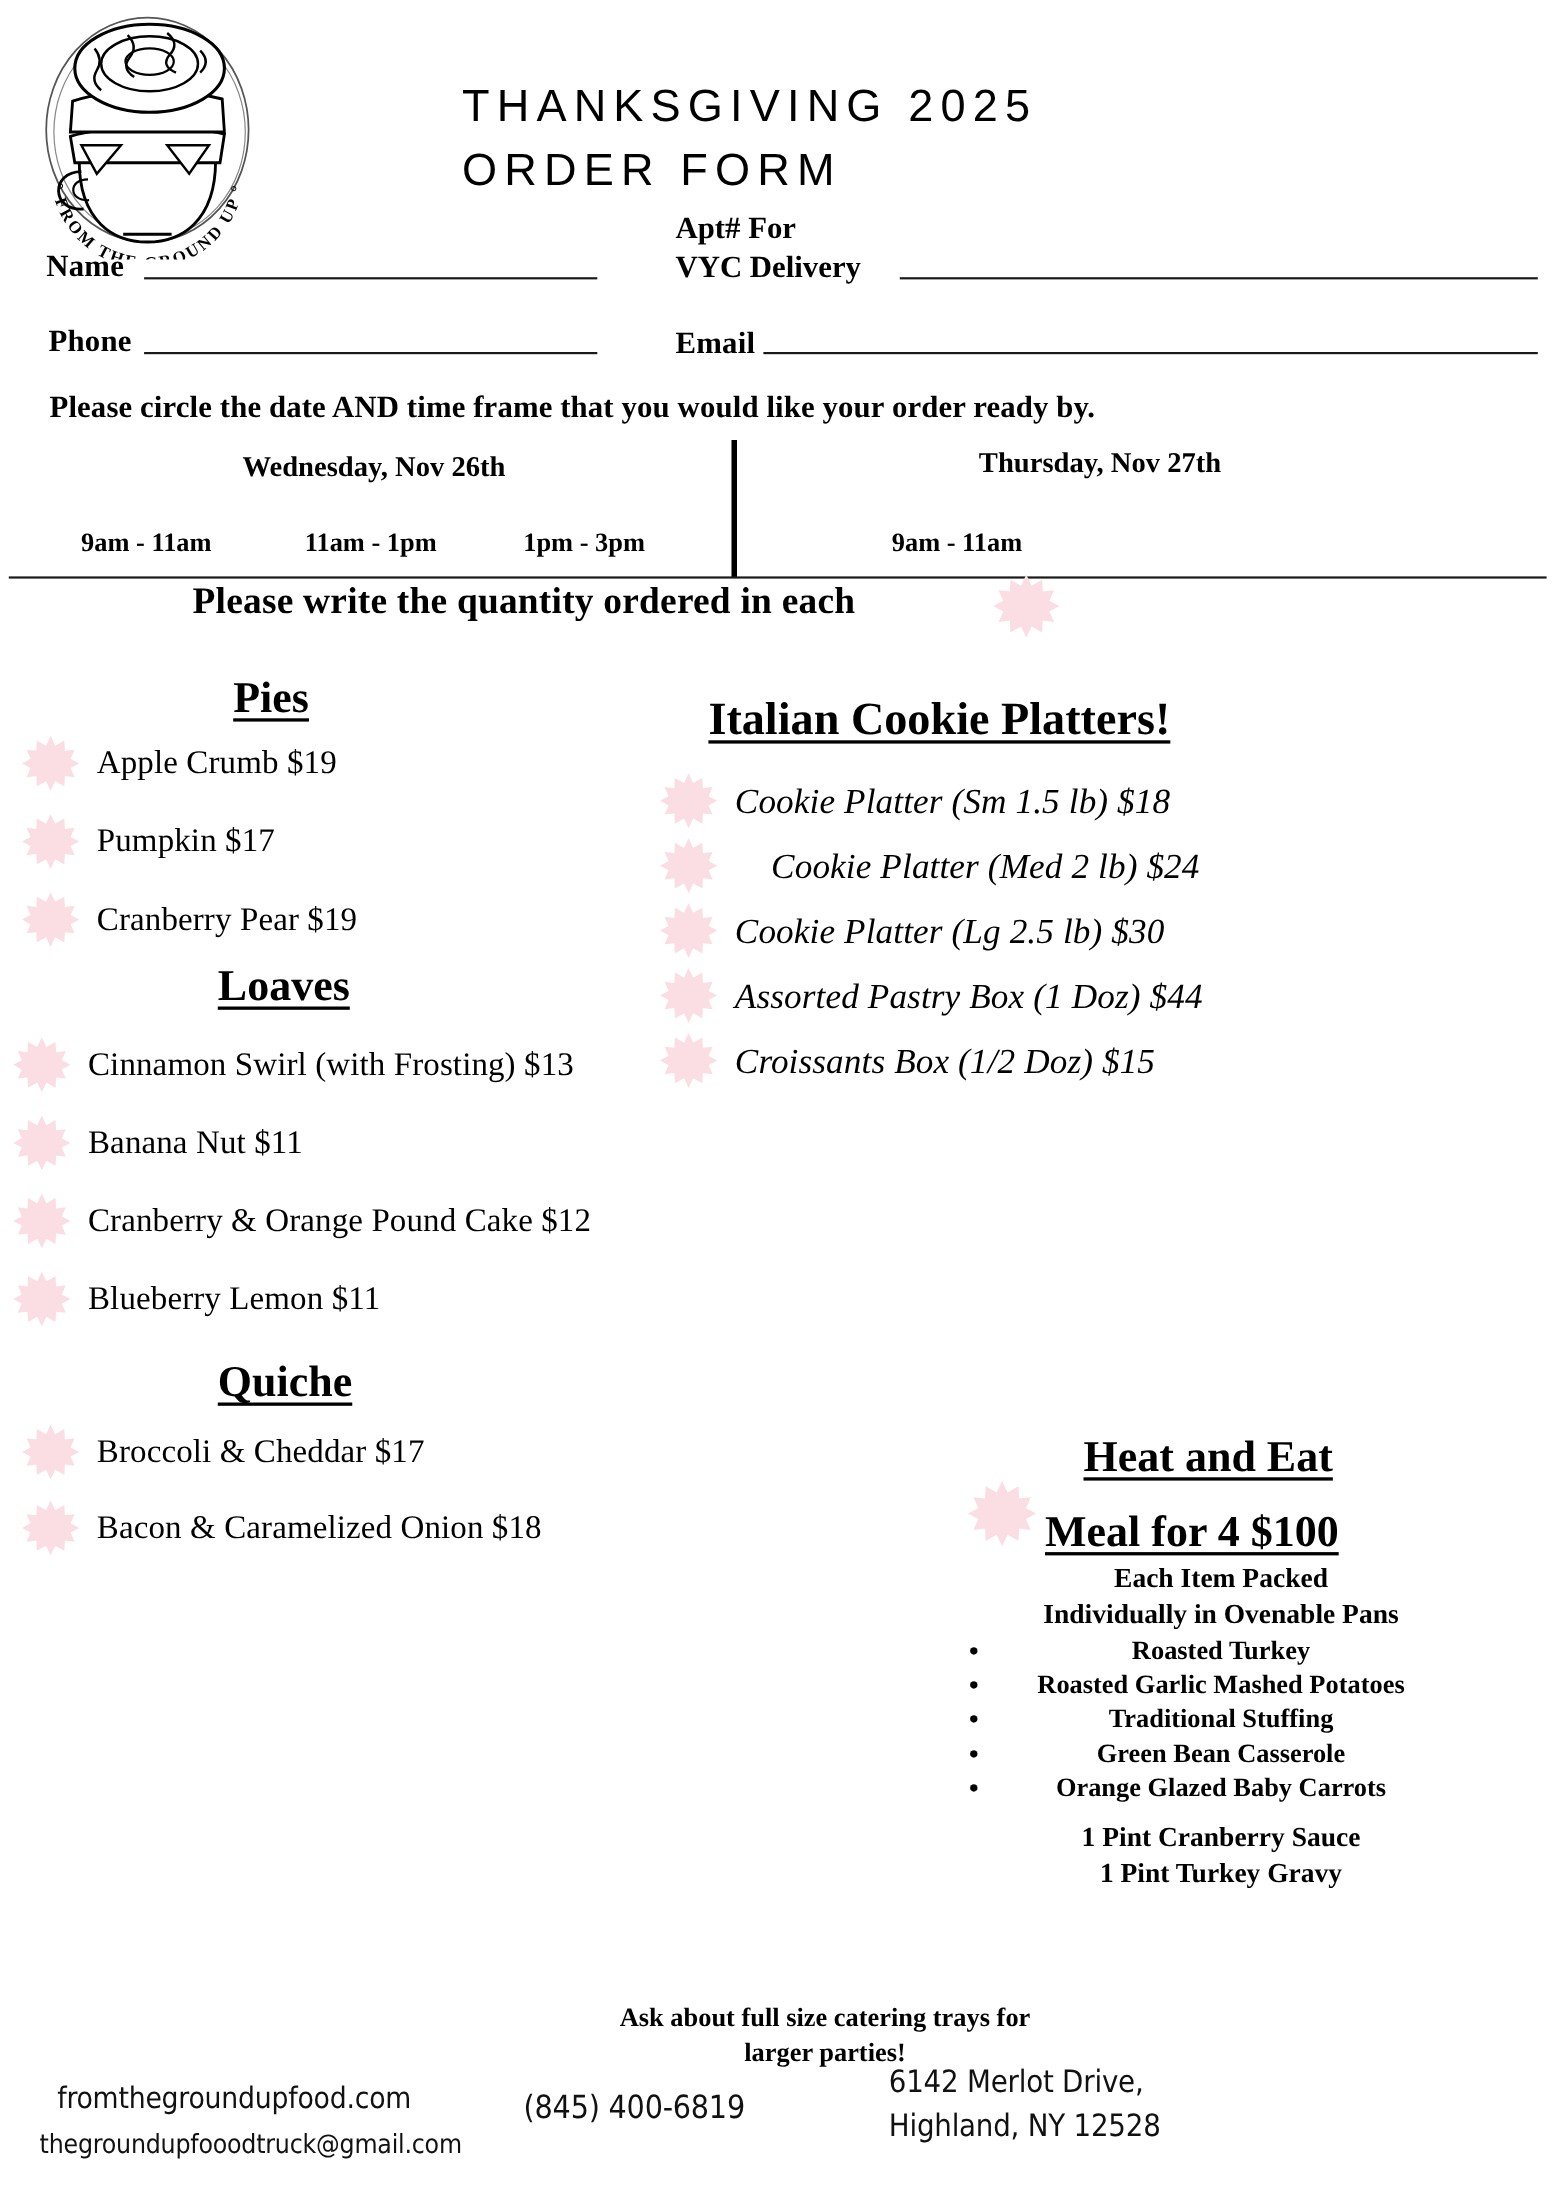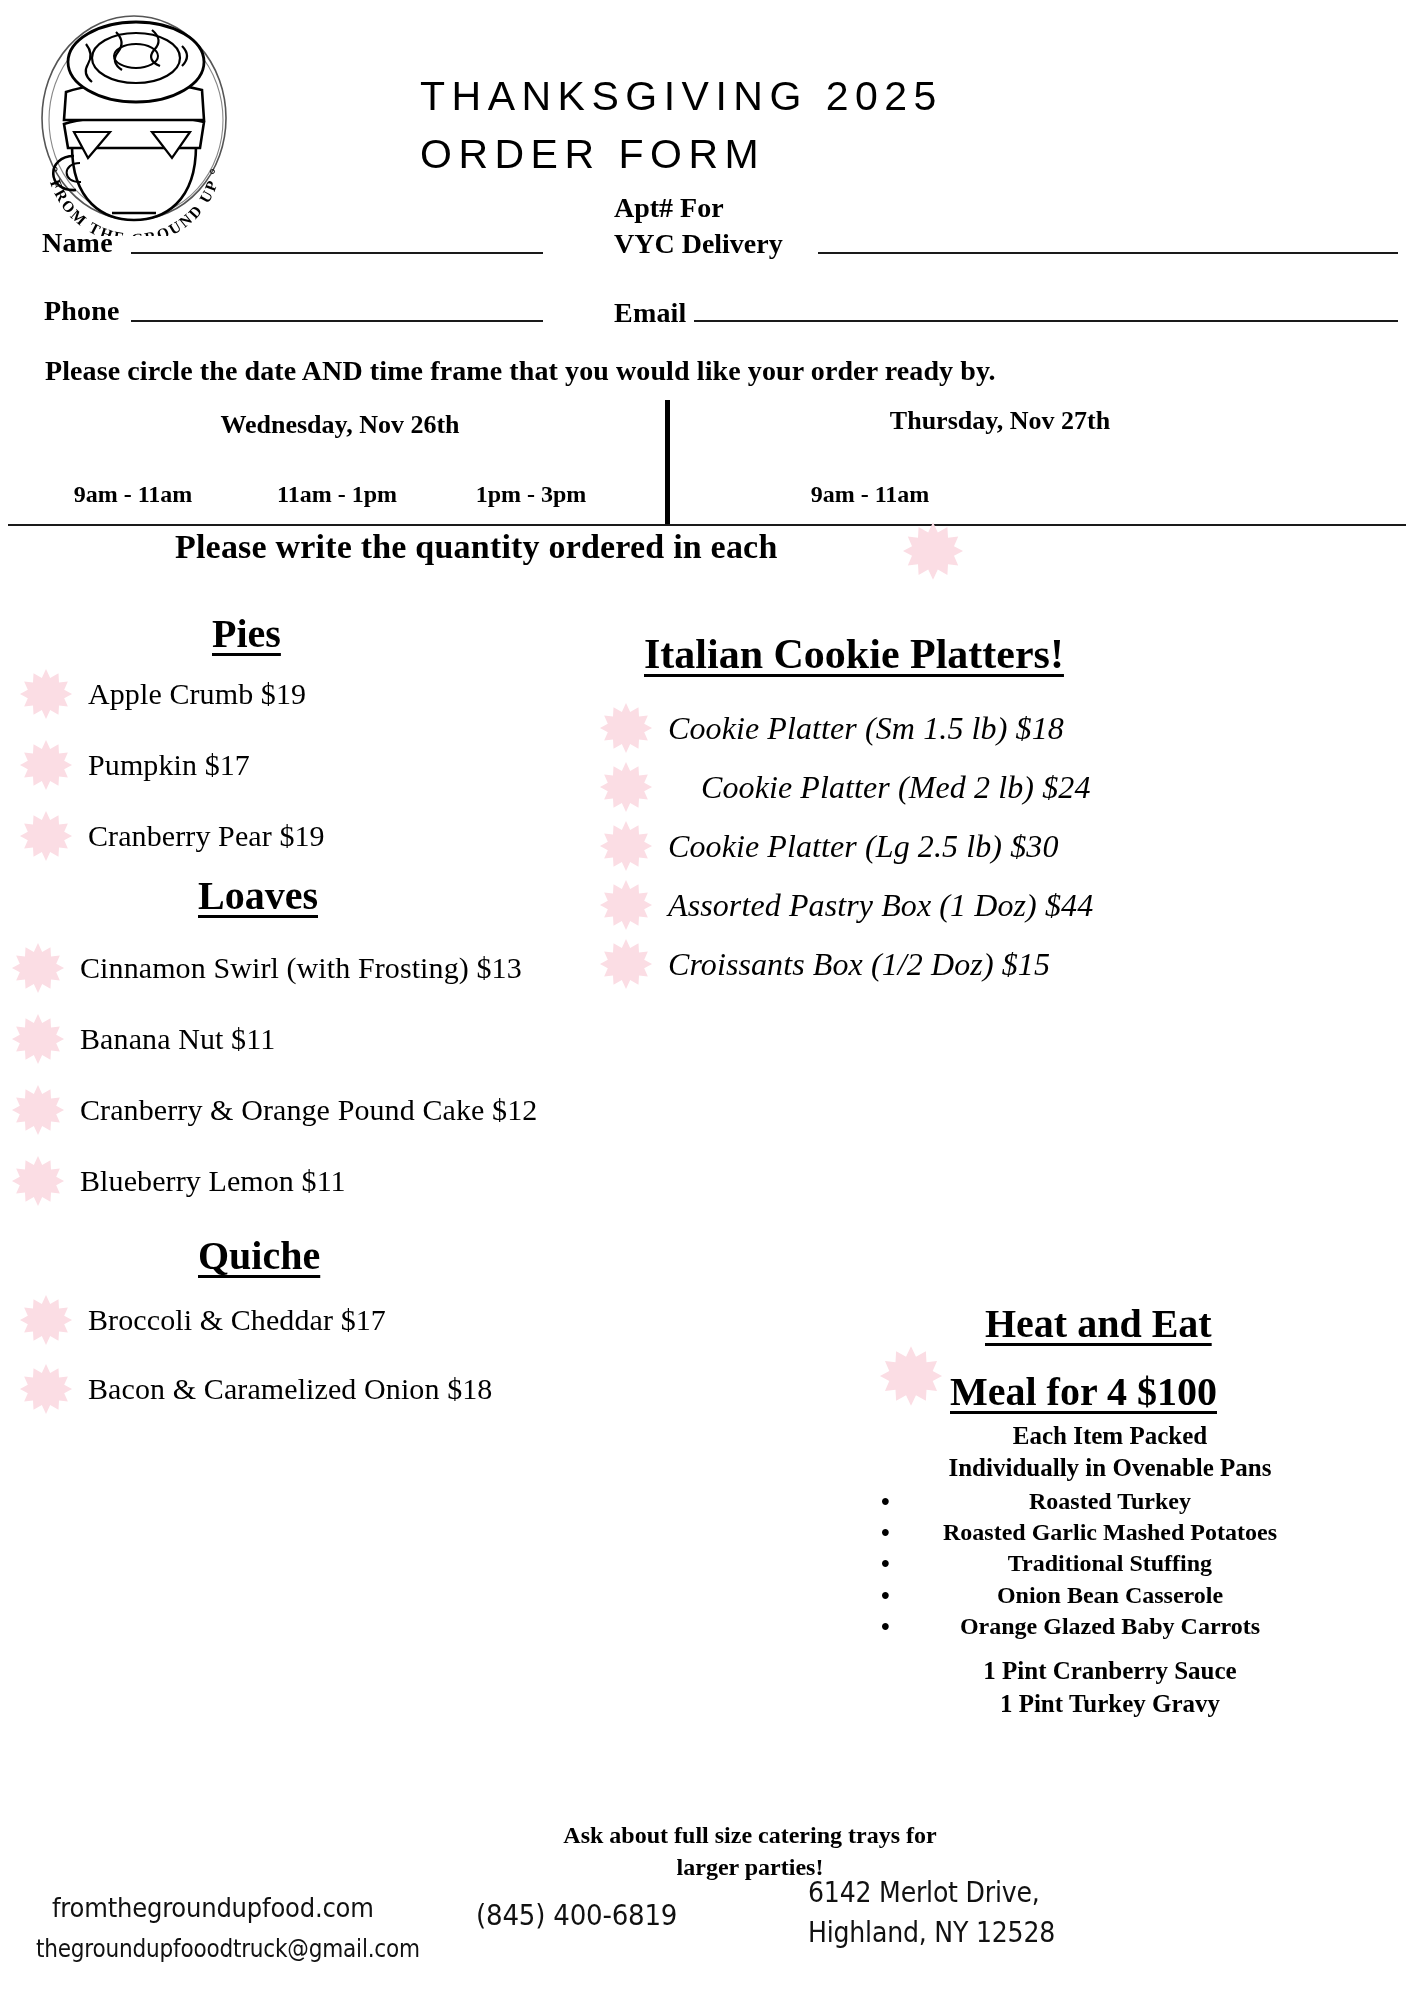--- a/index.html
+++ b/index.html
@@ -492,21 +492,21 @@
 
 <div id="he-sub">
   <span>Each Item Packed</span><br>
   <span>Individually in Ovenable Pans</span>
 </div>
 
 <ul id="he-list">
   <li class="bulleted">Roasted Turkey</li>
   <li class="bulleted">Roasted Garlic Mashed Potatoes</li>
   <li class="bulleted">Traditional Stuffing</li>
-  <li class="bulleted">Onion Bean Casserole</li>
+  <li class="bulleted">Green Bean Casserole</li>
   <li class="bulleted">Orange Glazed Baby Carrots</li>
 </ul>
 
 <div id="he-extra">
   <span>1 Pint Cranberry Sauce</span><br>
   <span>1 Pint Turkey Gravy</span>
 </div>
 
 <div id="catering-note">
   <span>Ask about full size catering trays for</span><br>

